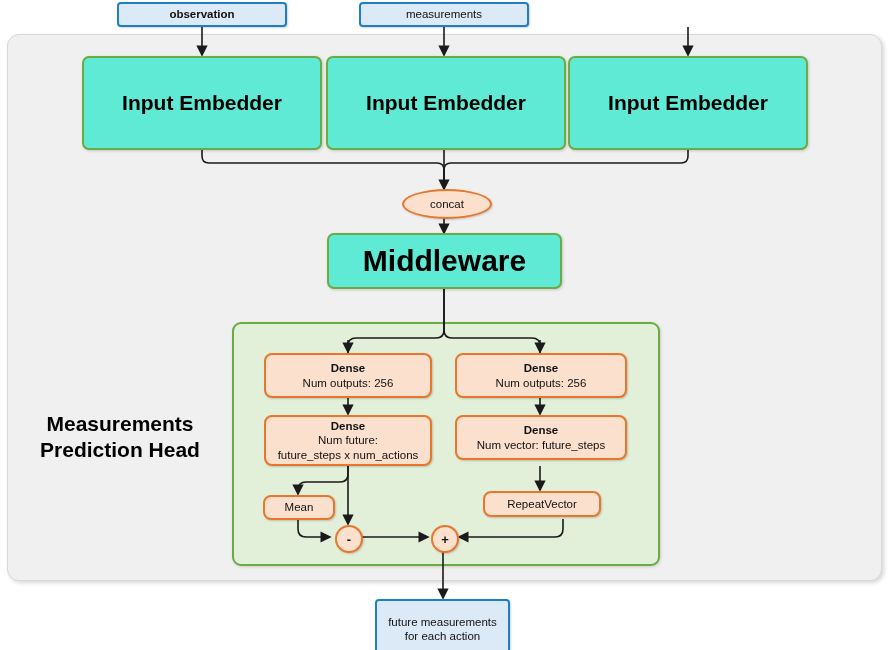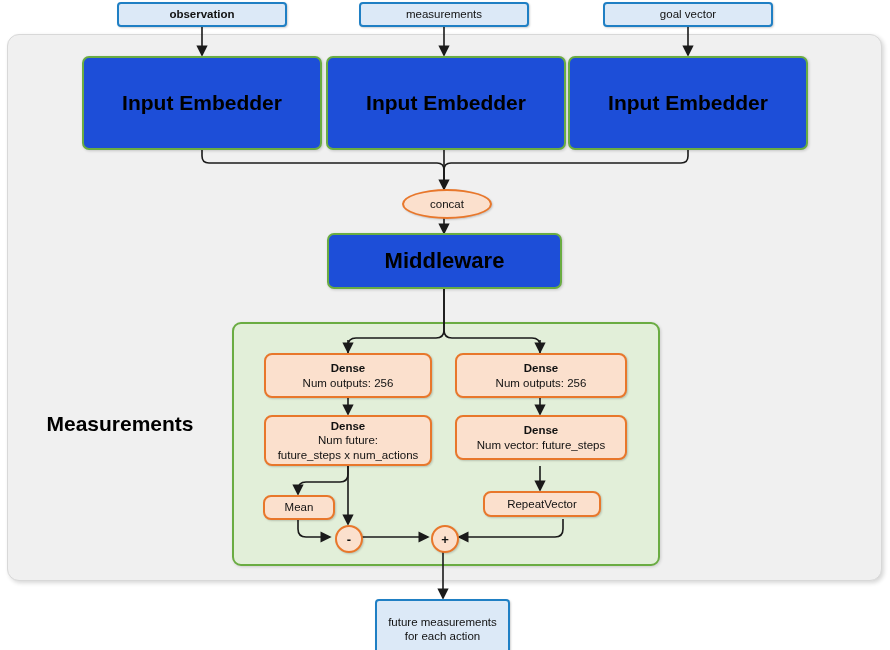--- a/index.html
+++ b/index.html
@@ -6,25 +6,25 @@
   body{width:890px;height:650px;font-family:"Liberation Sans",sans-serif;overflow:hidden;}
   #stage{position:relative;width:890px;height:650px;}
 
   
   .node{position:absolute;box-sizing:border-box;display:flex;flex-direction:column;
         align-items:center;justify-content:center;text-align:center;line-height:1.25;}
 
   .io-box{background:#dce9f7;border:2px solid #1f7fc4;border-radius:4px;
           font-size:11.5px;color:#111;box-shadow:1px 1px 2px rgba(0,0,0,.18);}
 
-  .green-box{background:#1d4ed8;border:2px solid #6aac42;border-radius:7px;
+  .green-box{background:#5eead4;border:2px solid #6aac42;border-radius:7px;
              box-shadow:1px 1px 3px rgba(0,0,0,.18);}
 
   .embedder{font-size:21px;font-weight:bold;color:#000;}
-  .middleware{font-size:22px;font-weight:bold;color:#000;}
+  .middleware{font-size:30px;font-weight:bold;color:#000;}
 
   .orange-box{background:#fbe0cd;border:2px solid #e8772b;border-radius:8px;
               font-size:11.5px;color:#111;box-shadow:1px 1px 2px rgba(0,0,0,.18);}
   .orange-box .ttl{font-weight:bold;}
 
   .outer-gray{position:absolute;background:#f0f0f0;border:1px solid #d8d8d8;
               border-radius:12px;box-shadow:2px 2px 4px rgba(0,0,0,.16);}
 
   .head-green{position:absolute;background:#e2efd9;border:2px solid #6aac42;
               border-radius:9px;box-shadow:1px 1px 3px rgba(0,0,0,.15);}
@@ -97,23 +97,20 @@
       <path d="M 444 289 L 444 330 Q 444 338 452 338 L 532 338 Q 540 338 540 346 L 540 353"></path>
     </g>
   </svg>
 
   <div class="node io-box" style="left:117px;top:2px;width:170px;height:25px;font-weight:bold;">
     <span>observation</span>
   </div>
   <div class="node io-box" style="left:359px;top:2px;width:170px;height:25px;">
     <span>measurements</span>
   </div>
-  <div class="node io-box" style="left:603px;top:2px;width:170px;height:25px;">
-    <span>goal vector</span>
-  </div>
 
   <div class="node green-box embedder" style="left:82px;top:56px;width:240px;height:94px;">
     <span>Input Embedder</span>
   </div>
   <div class="node green-box embedder" style="left:326px;top:56px;width:240px;height:94px;">
     <span>Input Embedder</span>
   </div>
   <div class="node green-box embedder" style="left:568px;top:56px;width:240px;height:94px;">
     <span>Input Embedder</span>
   </div>
@@ -121,20 +118,21 @@
   <div class="ellipse" style="left:402px;top:189px;width:86px;height:26px;justify-content:center;">
     <span>concat</span>
   </div>
 
   <div class="node green-box middleware" style="left:327px;top:233px;width:235px;height:56px;">
     <span>Middleware</span>
   </div>
 
   <div class="head-label" style="left:22px;top:411px;width:196px;">
     <div>Measurements</div>
+    <div>Prediction Head</div>
   </div>
 
   <div class="node orange-box" style="left:264px;top:353px;width:168px;height:45px;">
     <span class="ttl">Dense</span>
     <span>Num outputs: 256</span>
   </div>
   <div class="node orange-box" style="left:264px;top:415px;width:168px;height:51px;">
     <span class="ttl">Dense</span>
     <span>Num future:</span>
     <span>future_steps x num_actions</span>

